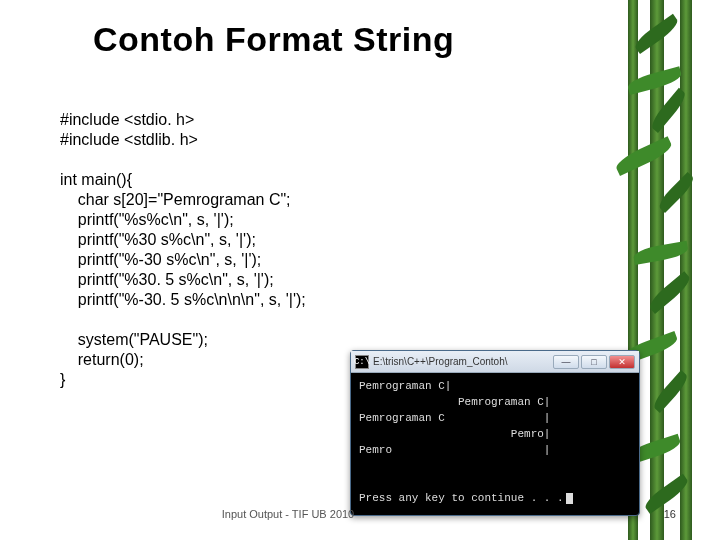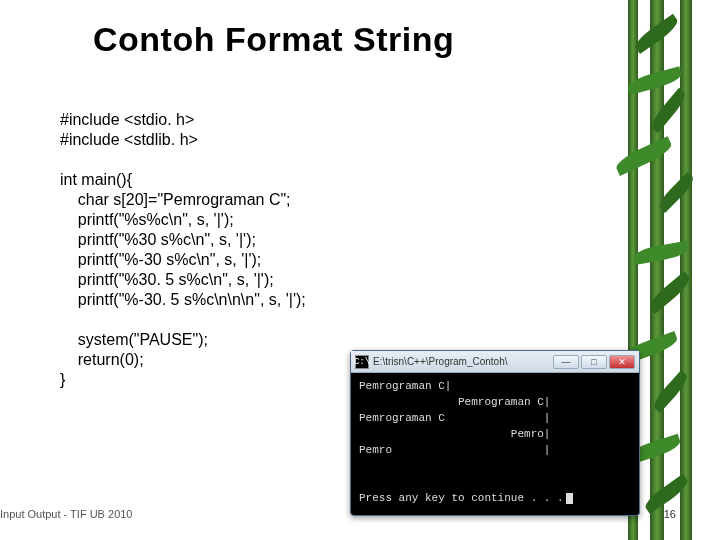--- a/index.html
+++ b/index.html
@@ -105,20 +105,21 @@
     width: 7px; height: 11px;
     background: #ddd;
     vertical-align: text-bottom;
     margin-left: 2px;
   }
   .footer {
     position: absolute;
     bottom: 20px;
     left: 0;
     width: 576px;
+    text-align: center;
     font-family: Arial, sans-serif;
     font-size: 11px;
     color: #555;
     z-index: 3;
   }
   .page-num {
     position: absolute;
     bottom: 20px;
     right: 44px;
     font-family: Arial, sans-serif;

